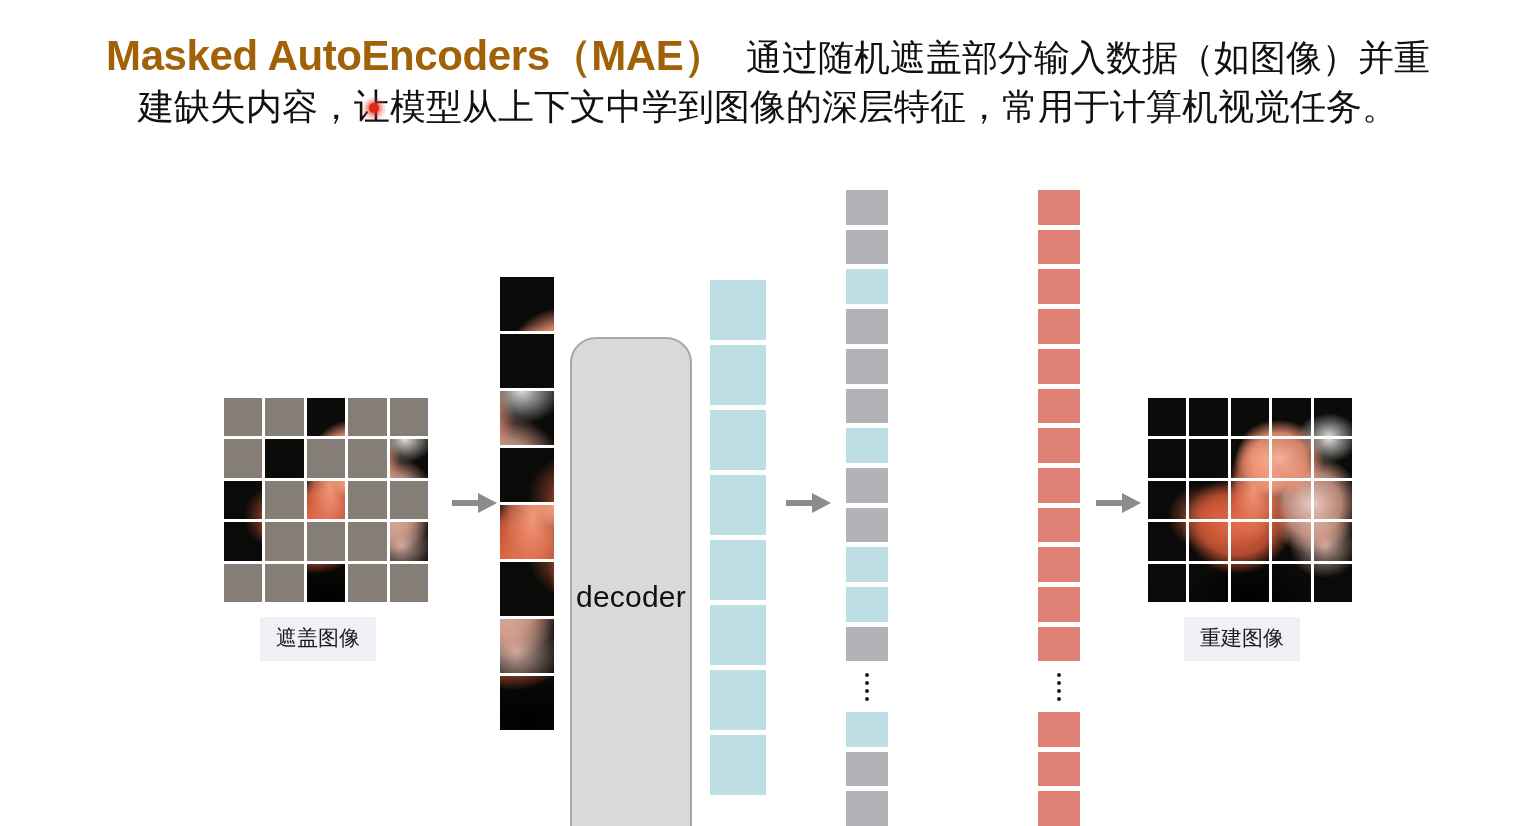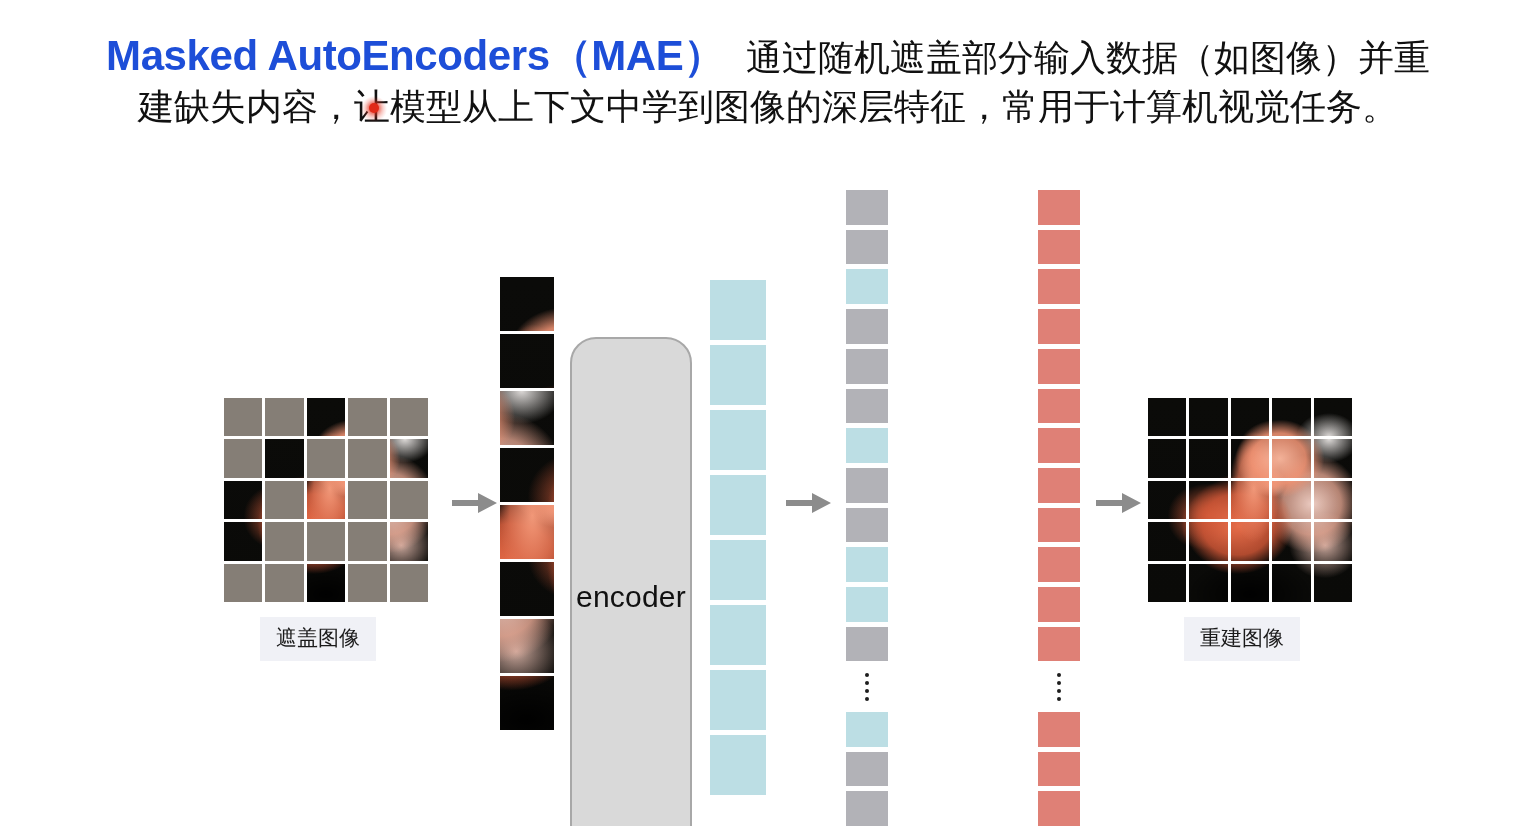--- a/index.html
+++ b/index.html
@@ -13,21 +13,21 @@
 
   
   #heading {
     position: absolute; left: 0; top: 28px; width: 1536px;
     text-align: center;
     line-height: 1.32;
     padding: 0 14px;
   }
   .hd-line { display: block; white-space: nowrap; }
   .hd-title {
-    color: #1d4ed8;
+    color: #a16207;
     font-weight: bold;
     font-size: 42px;
     letter-spacing: -0.4px;
     vertical-align: baseline;
   }
   .hd-body {
     color: #111111;
     font-size: 36px;
     font-weight: 500;
     vertical-align: baseline;
@@ -227,21 +227,21 @@
         </div>
         <div class="patch">
           <div class="pw photo" style="left: -400%; top: -300%;"></div>
         </div>
         <div class="patch">
           <div class="pw photo" style="left: -200%; top: -400%;"></div>
         </div>
       </div>
 
     <div class="module" style="left:570px; top:167px; width:122px; height:520px;">
-      <span>encoder</span>
+      <span>decoder</span>
     </div>
 
     <div class="tokcol" id="latent-col" style="left: 710px; top: 110px; width: 56px; height: 525px; gap: 5px;">
         <div class="tok cyan" style="height: 60px;"></div>
         <div class="tok cyan" style="height: 60px;"></div>
         <div class="tok cyan" style="height: 60px;"></div>
         <div class="tok cyan" style="height: 60px;"></div>
         <div class="tok cyan" style="height: 60px;"></div>
         <div class="tok cyan" style="height: 60px;"></div>
         <div class="tok cyan" style="height: 60px;"></div>

